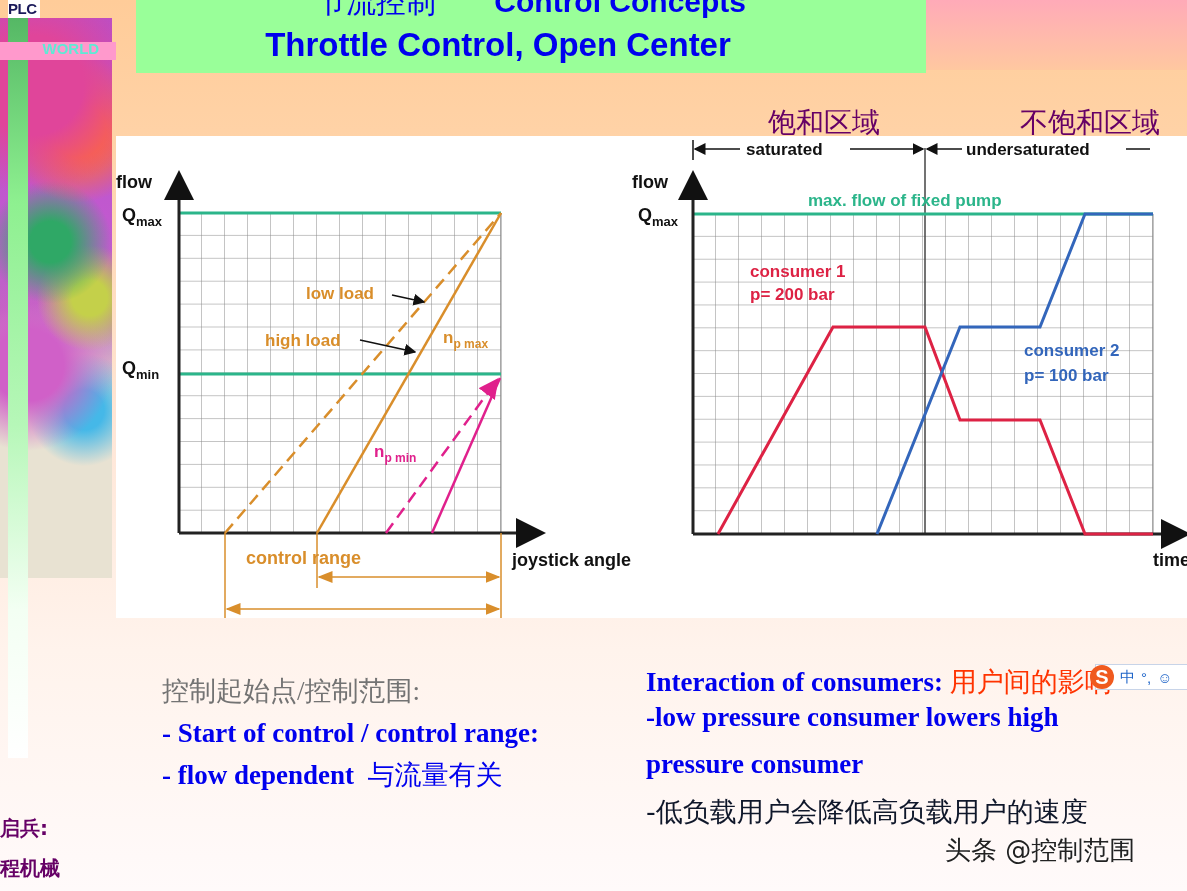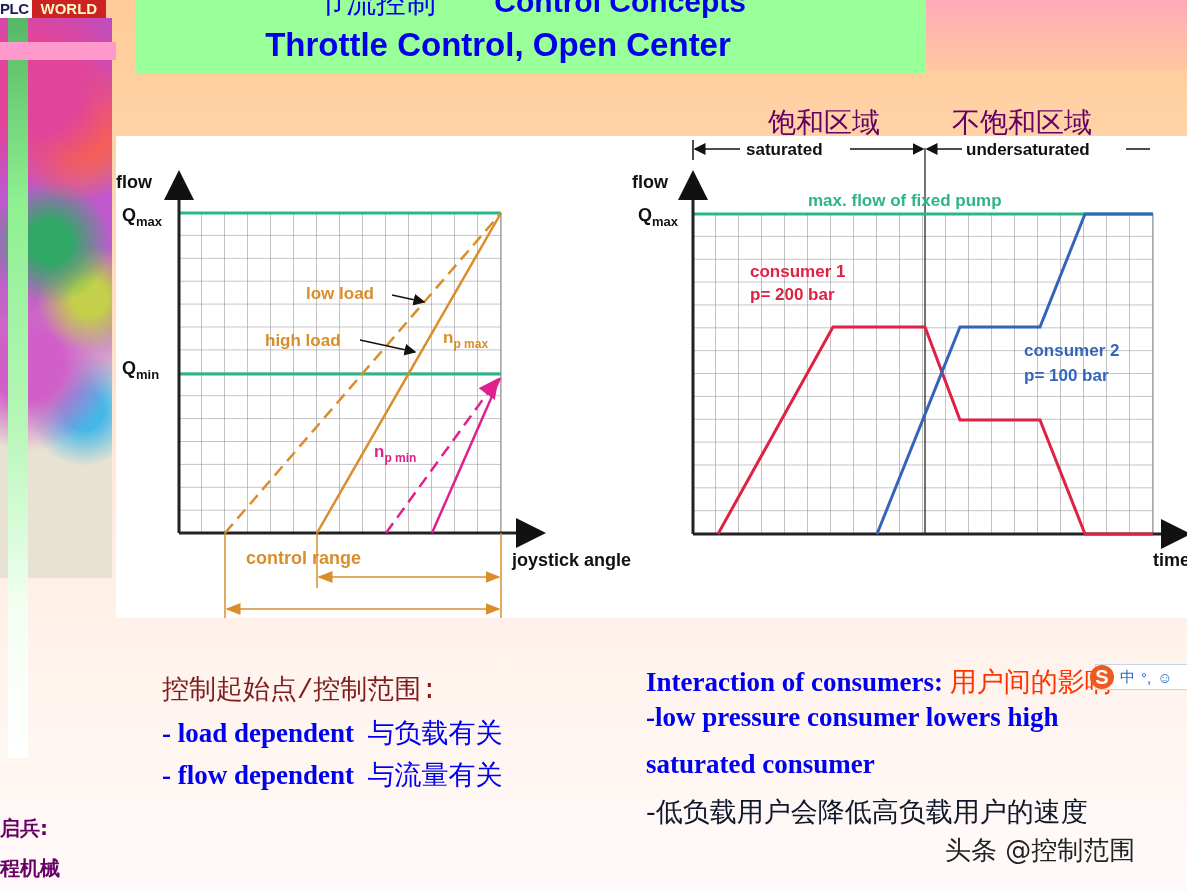--- a/index.html
+++ b/index.html
@@ -17,33 +17,33 @@
       radial-gradient(circle at 45% 40%, #2fa866 0 6%, transparent 18%),
       radial-gradient(circle at 80% 50%, #c4d04a 0 6%, transparent 18%),
       radial-gradient(circle at 25% 62%, #d060c8 0 10%, transparent 24%),
       radial-gradient(circle at 75% 70%, #45b8e8 0 5%, transparent 14%),
       radial-gradient(circle at 50% 85%, #e8e2d2 0 22%, transparent 40%),
       linear-gradient(180deg, #b84fc8 0%, #c25ad0 40%, #b870b8 65%, #e6ddd0 88%, #fff0e6 100%);
   }
   .sidebar-strip { position:absolute; left:8px; top:18px; width:20px; height:740px;
     background: linear-gradient(180deg, #55b865 0%, #8ef090 25%, #b6f7b8 55%, #f3fff3 80%, #ffffff 100%); }
   .sidebar-pink { position:absolute; left:0; top:42px; width:116px; height:18px; background:#ff99cc; }
-  .logo { position:absolute; left:0; top:0; height:18px; display:flex; font-weight:bold; font-size:15px; line-height:18px; }
+  .logo { position:absolute; left:8px; top:0; height:18px; display:flex; font-weight:bold; font-size:15px; line-height:18px; }
   .logo .plc { background:#ffffff; color:#1a1a5a; padding:0 3px 0 0; letter-spacing:-0.5px; }
-  .logo .world { background:#cc2222; color:#fef9c3; padding:0 9px; }
+  .logo .world { background:#cc2222; color:#5eead4; padding:0 3px;margin-top:40px; }
   .title-box { position:absolute; left:118px; top:0; width:790px; height:73px; background:#99ff99;margin-left:18px; }
   .title-line1 { position:absolute; left:0; top:-18px; width:790px; text-align:center; color:#0000ee; font-size:30px; font-weight:bold; white-space:pre; }
   .title-line1 .cn { font-weight:normal; font-family:"DejaVu Sans", sans-serif; }
   .title-line2 { position:absolute; left:0; top:26px; width:724px; text-align:center; color:#0000ee; font-size:33px; font-weight:bold; }
   .region-labels { position:absolute; top:90px; left:0; }
   .region-label { position:absolute; top:0; color:#660066; font-size:28px; font-family:"DejaVu Sans", sans-serif; white-space:nowrap;margin-top:14px; }
   .chart-panel { position:absolute; left:116px; top:136px; width:1071px; height:482px; background:#ffffff; }
   svg text { font-family:"Liberation Sans", sans-serif; font-weight:bold; }
   .notes-left { position:absolute; left:162px; top:670px; font-family:"Liberation Serif", serif; font-weight:bold; font-size:27px; line-height:42px; color:#0000ee; }
-  .notes-left .cn-red { color:#7f1d1d; font-family:Liberation Mono, monospace; font-weight:normal; }
+  .notes-left .cn-red { color:#737373; font-family:Liberation Serif, serif; font-weight:normal; }
   .cn { font-family:"DejaVu Sans", sans-serif; font-weight:normal; }
   .notes-right { position:absolute; left:646px; top:660px; font-family:"Liberation Serif", serif; font-weight:bold; font-size:27px; color:#0000ee; white-space:nowrap; }
   .notes-right .line { position:absolute; left:0; }
   .notes-right .cn-red { color:#ff3300; font-family:"DejaVu Sans", sans-serif; font-weight:normal; }
   .ime { position:absolute; left:1095px; top:664px; height:24px; width:92px; background:#ffffff; border:1px solid #c8d4e8; border-right:none; display:flex; align-items:center; gap:6px; font-size:15px; color:#1e64c8; }
   .ime .s-icon { width:24px; height:24px; border-radius:12px; background:#f05a1e; color:#fff; font-weight:bold; font-size:20px; display:flex; align-items:center; justify-content:center; margin-left:-6px; }
   .author { position:absolute; left:0; top:808px; color:#660066; font-size:20px; font-family:"DejaVu Sans", sans-serif; font-weight:bold; line-height:40px; }
   .watermark { position:absolute; left:945px; top:833px; font-size:26px; color:#222; font-family:"DejaVu Sans", sans-serif; text-shadow:0 0 2px #fff,0 0 2px #fff; }
 </style>
 </head>
@@ -59,21 +59,21 @@
   <span class="world">WORLD</span>
 </div>
 
 <div class="title-box">
   <div class="title-line1"><span class="cn">节流控制</span>       <span>Control Concepts</span></div>
   <div class="title-line2">Throttle Control, Open Center</div>
 </div>
 
 <div class="region-labels">
   <span class="region-label" style="left:768px">饱和区域</span>
-  <span class="region-label" style="left:952px">不饱和区域</span>
+  <span class="region-label" style="left:1020px">不饱和区域</span>
 </div>
 
 <div class="chart-panel">
   <svg width="1071" height="482" viewBox="116 136 1071 482" xmlns="http://www.w3.org/2000/svg">
     <defs>
       <pattern id="gridL" x="179" y="213" width="23" height="22.9" patternUnits="userSpaceOnUse">
         <path d="M23 0 V22.9 M0 22.9 H23" fill="none" stroke="#8a8a8a" stroke-width="1"></path>
       </pattern>
       <pattern id="gridR" x="693" y="214" width="23" height="22.86" patternUnits="userSpaceOnUse">
         <path d="M23 0 V22.86 M0 22.86 H23" fill="none" stroke="#8a8a8a" stroke-width="1"></path>
@@ -160,28 +160,28 @@
       <text x="750" y="300" font-size="17" fill="#dd2244">p= 200 bar</text>
       <text x="1024" y="356" font-size="17" fill="#3366bb">consumer 2</text>
       <text x="1024" y="381" font-size="17" fill="#3366bb">p= 100 bar</text>
       <text x="1153" y="566" font-size="18" fill="#111">time</text>
     </g>
   </svg>
 </div>
 
 <div class="notes-left">
   <div class="cn-red">控制起始点/控制范围:</div>
-  <div><span>- load dependent</span>&nbsp; <span class="cn">与负载有关</span></div>
+  <div>- Start of control / control range:</div>
   <div><span>- flow dependent</span>&nbsp; <span class="cn">与流量有关</span></div>
 </div>
 
 <div class="notes-right">
   <div class="line" style="top:4px"><span>Interaction of consumers:</span> <span class="cn-red">用户间的影响</span></div>
   <div class="line" style="top:42px">-low pressure consumer lowers high</div>
-  <div class="line" style="top:89px"> saturated consumer</div>
+  <div class="line" style="top:89px"> pressure consumer</div>
   <div class="line cn" style="top:134px;color:#0f172a">-低负载用户会降低高负载用户的速度</div>
 </div>
 
 <div class="ime">
   <span class="s-icon">S</span>
   <span>中</span>
   <span>°,</span>
   <span>☺</span>
 </div>
 

